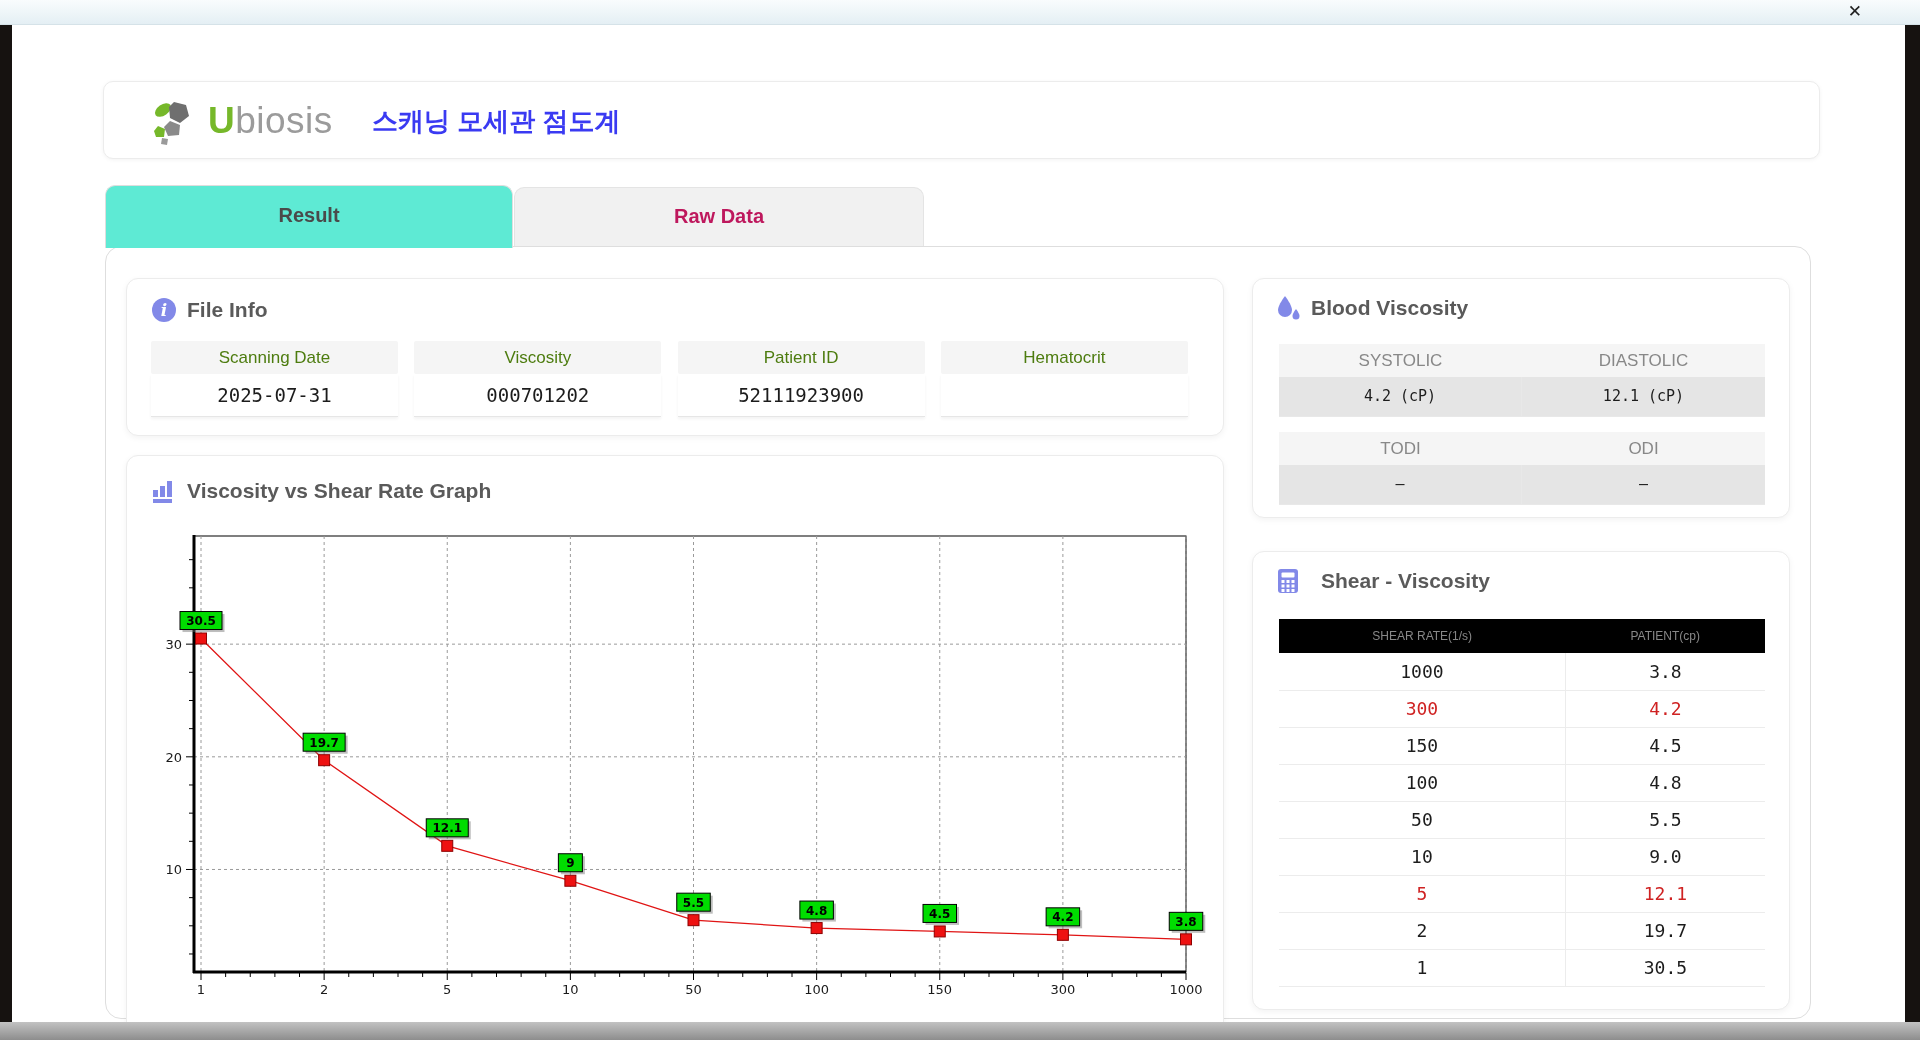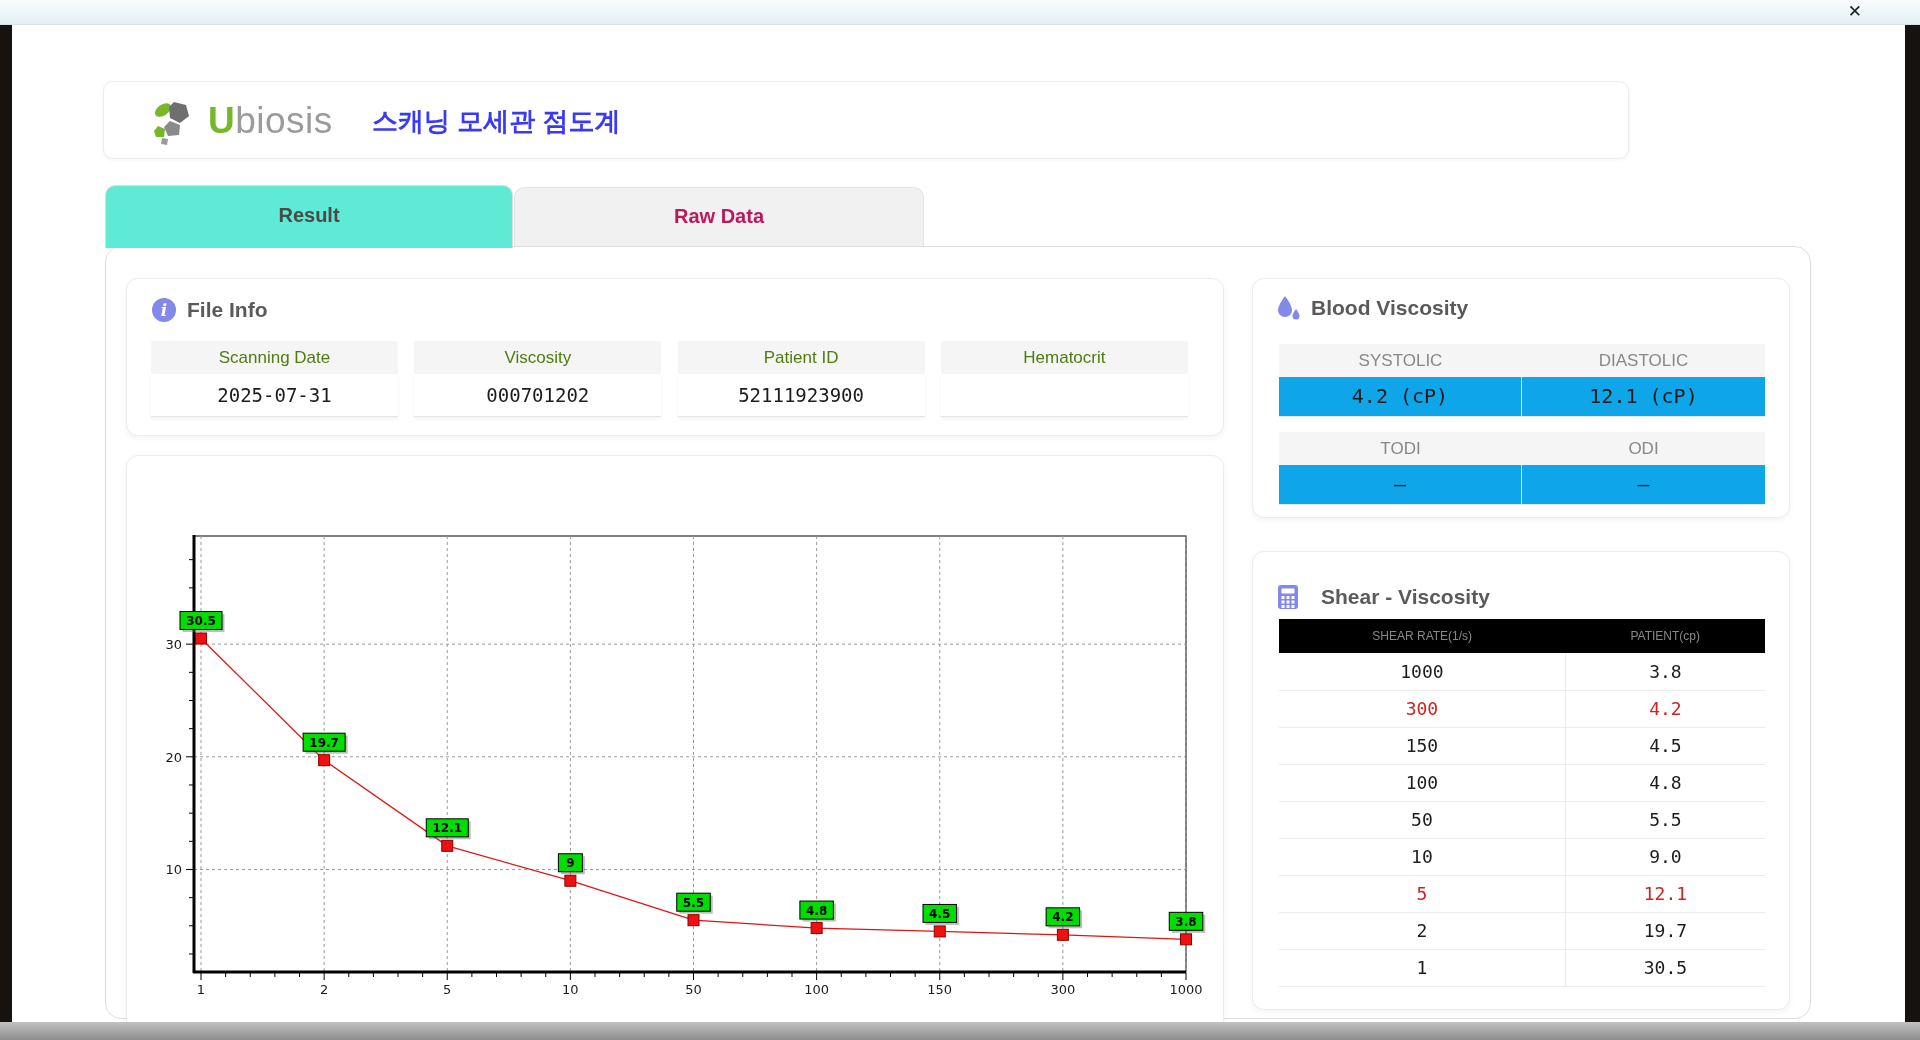--- a/index.html
+++ b/index.html
@@ -8,21 +8,21 @@
   .titlebar { position:absolute; left:0; top:0; width:1920px; height:25px;
     background:linear-gradient(#f9fcfd,#e4eff4); border-bottom:1px solid #d5e2e8; z-index:10; }
   .close-btn { position:absolute; right:58px; top:1px; font-size:17px; color:#222; cursor:pointer; line-height:22px; }
 
   .window { position:absolute; left:12px; top:25px; width:1893px; height:997px; background:#ffffff; }
 
   .bottom-strip { position:absolute; left:0; top:1022px; width:1920px; height:18px;
     background:linear-gradient(#c2c2c2,#8d8d8d); z-index:9; }
 
   
-  .header-card { position:absolute; left:91px; top:56px; width:1526px; height:78px;
+  .header-card { position:absolute; left:91px; top:56px; width:1717px; height:78px;
     background:#fff; border:1px solid #ececec; border-radius:10px; box-shadow:0 1px 4px rgba(0,0,0,.05); }
   .logo { position:absolute; left:46px; top:14px; height:50px; display:flex; align-items:center; }
   .logo-text { font-size:37px; letter-spacing:.5px; margin-left:6px; }
   .logo-u { color:#76b82a; font-weight:700; }
   .logo-rest { color:#9b9b9b; font-weight:400; }
   .app-title-ko { position:absolute; left:268px; top:22px; font-size:26px; font-weight:700; color:#3a3af2; }
 
   
   .tab { position:absolute; text-align:center; font-size:20px; font-weight:700;
     border-radius:10px 10px 0 0; cursor:pointer; }
@@ -50,26 +50,26 @@
   .graph-card { left:114px; top:430px; width:1098px; height:592px; }
   .graph-card .card-title { position:absolute; left:24px; top:22px; }
   #chart-svg { position:absolute; left:14px; top:60px; }
 
   .bv-card { left:1240px; top:253px; width:538px; height:240px; }
   .bv-card .card-title { position:absolute; left:22px; top:16px; }
   .bv-group { position:absolute; left:26px; width:486px; }
   .bv-row { display:flex; }
   .bv-cell { width:243px; text-align:center; }
   .bv-head { height:33px; background:#f5f5f5; color:#888; font-size:17px; line-height:33px; }
-  .bv-val { height:40px; background:#0ea5e9; color:#1c1c1c; font-size:20px; line-height:39px;
+  .bv-val { height:40px; background:#e5e5e5; color:#1c1c1c; font-size:15px; line-height:39px;
     font-family:"DejaVu Sans Mono", monospace; border-bottom:1px solid #e8e8e8; }
   .bv-val.divider { border-right:1px solid #e8e8e8; }
 
   .shear-card { left:1240px; top:526px; width:538px; height:459px; }
-  .shear-card .card-title { position:absolute; left:22px; top:32px;gap:20px; }
+  .shear-card .card-title { position:absolute; left:22px; top:16px;gap:20px; }
   .shear-table { position:absolute; left:26px; top:67px; width:486px; border-collapse:collapse; }
   .shear-table th { height:34px; background:#000000; color:#888; font-size:12px; font-weight:400; }
   .shear-table td { height:37px; text-align:center; font-size:18px; color:#1c1c1c;
     font-family:"DejaVu Sans Mono", monospace; border-bottom:1px solid #ececec; }
   .shear-table td:first-child { border-right:1px solid #ececec; }
   .shear-table tr.hl td { color:#cf2222; }
 </style>
 </head>
 <body>
 
@@ -120,20 +120,29 @@
           <div class="fi-val">52111923900</div>
         </div>
         <div class="fi-col" style="left: 813.9px;">
           <div class="fi-head">Hematocrit</div>
           <div class="fi-val"></div>
         </div>
       </div>
   </div>
 
   <div class="card graph-card">
+    <div class="card-title">
+      <svg class="icon-badge" viewBox="0 0 26 26">
+        <rect x="2" y="12" width="5" height="7" fill="#8289e8"></rect>
+        <rect x="9" y="8" width="5" height="11" fill="#8289e8"></rect>
+        <rect x="16" y="3" width="5" height="16" fill="#8289e8"></rect>
+        <rect x="2" y="21" width="19" height="4" fill="#8289e8"></rect>
+      </svg>
+      <span>Viscosity vs Shear Rate Graph</span>
+    </div>
     <svg id="chart-svg" width="1070" height="500" viewBox="0 0 1070 500">
         <rect x="53" y="20" width="992" height="436" fill="#ffffff" stroke="#000" stroke-width="1"></rect>
         <g stroke="#9a9a9a" stroke-width="1" stroke-dasharray="3,3">
           <line x1="60" y1="20" x2="60" y2="456"></line>
           <line x1="183.125" y1="20" x2="183.125" y2="456"></line>
           <line x1="306.25" y1="20" x2="306.25" y2="456"></line>
           <line x1="429.375" y1="20" x2="429.375" y2="456"></line>
           <line x1="552.5" y1="20" x2="552.5" y2="456"></line>
           <line x1="675.625" y1="20" x2="675.625" y2="456"></line>
           <line x1="798.75" y1="20" x2="798.75" y2="456"></line>

